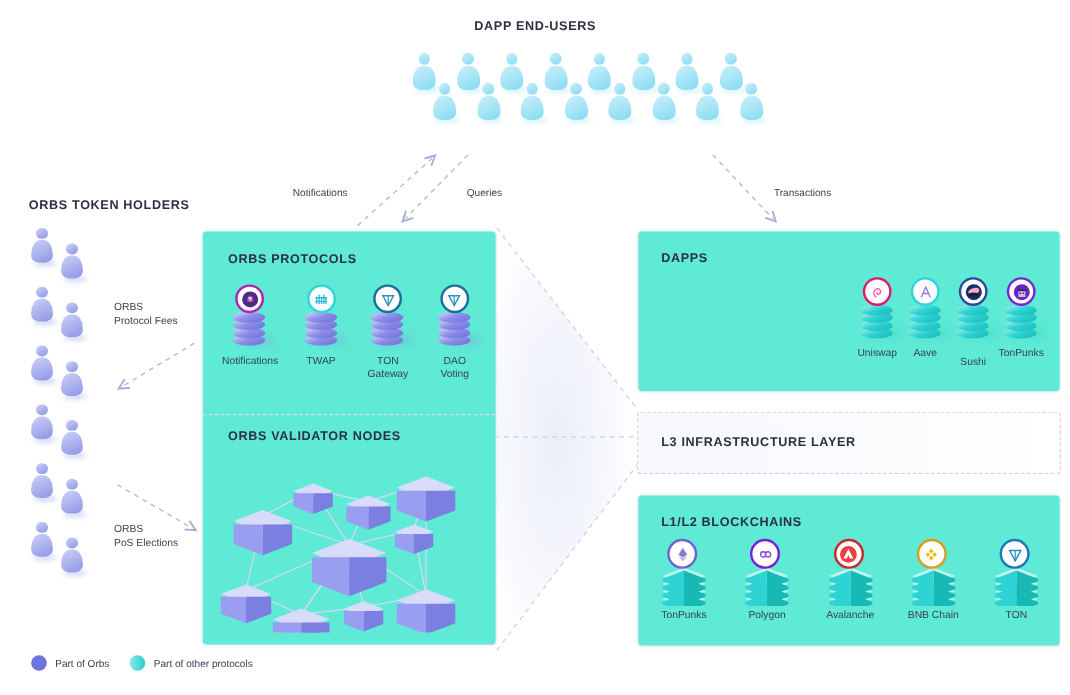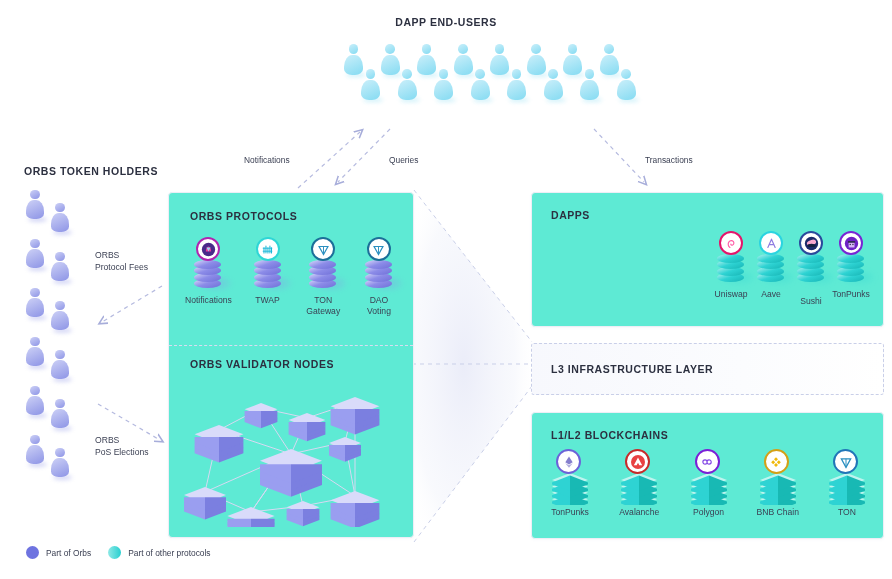--- a/index.html
+++ b/index.html
@@ -643,56 +643,56 @@
               <g>
                 <path d="M24 30.4 L42 37.4 L24 44.4 L6 37.4 Z" fill="#bff4ef"></path>
                 <path d="M24 32.8 L42 39.8 L42 41.8 L24 48.4 Z" fill="#18b9b4"></path>
                 <path d="M24 32.8 L6 39.8 L6 41.8 L24 48.4 Z" fill="#2ed3d3"></path>
               </g>
               <g>
                 <path d="M24 24 L42 31 L24 38 L6 31 Z" fill="#bff4ef"></path>
                 <path d="M24 26.4 L42 33.4 L42 35.4 L24 42 Z" fill="#18b9b4"></path>
                 <path d="M24 26.4 L6 33.4 L6 35.4 L24 42 Z" fill="#2ed3d3"></path>
               </g>
+            </svg><div class="badge" style="left: 10px; top: 0px; width: 25px; height: 25px; border: 2.1px solid rgb(123, 32, 214);">
+              <svg width="20" height="20" viewBox="0 0 24 24">
+                <path d="M9.6 9.4 a2.6 2.6 0 1 0 .1 5.2 a2.6 2.6 0 1 0-.1-5.2 M14.4 9.4 a2.6 2.6 0 1 0 .1 5.2 a2.6 2.6 0 1 0-.1-5.2" fill="none" stroke="#8247e5" stroke-width="1.4"></path>
+              </svg>
+            </div></div>
+          <div class="item-label" style="margin-top: 2px;">Polygon</div>
+        </div>
+        <div class="cell">
+          <div style="position: relative; width: 48px; height: 56px;"><svg width="48" height="56" viewBox="0 0 48 56">
+              <g>
+                <path d="M24 43.2 L42 50.2 L24 57.2 L6 50.2 Z" fill="#bff4ef"></path>
+                <path d="M24 45.6 L42 52.6 L42 54.6 L24 61.2 Z" fill="#18b9b4"></path>
+                <path d="M24 45.6 L6 52.6 L6 54.6 L24 61.2 Z" fill="#2ed3d3"></path>
+              </g>
+              <g>
+                <path d="M24 36.8 L42 43.8 L24 50.8 L6 43.8 Z" fill="#bff4ef"></path>
+                <path d="M24 39.199999999999996 L42 46.199999999999996 L42 48.199999999999996 L24 54.8 Z" fill="#18b9b4"></path>
+                <path d="M24 39.199999999999996 L6 46.199999999999996 L6 48.199999999999996 L24 54.8 Z" fill="#2ed3d3"></path>
+              </g>
+              <g>
+                <path d="M24 30.4 L42 37.4 L24 44.4 L6 37.4 Z" fill="#bff4ef"></path>
+                <path d="M24 32.8 L42 39.8 L42 41.8 L24 48.4 Z" fill="#18b9b4"></path>
+                <path d="M24 32.8 L6 39.8 L6 41.8 L24 48.4 Z" fill="#2ed3d3"></path>
+              </g>
+              <g>
+                <path d="M24 24 L42 31 L24 38 L6 31 Z" fill="#bff4ef"></path>
+                <path d="M24 26.4 L42 33.4 L42 35.4 L24 42 Z" fill="#18b9b4"></path>
+                <path d="M24 26.4 L6 33.4 L6 35.4 L24 42 Z" fill="#2ed3d3"></path>
+              </g>
             </svg><div class="badge" style="left: 10px; top: 0px; width: 25px; height: 25px; border: 2.1px solid rgb(199, 42, 42);">
               <svg width="20" height="20" viewBox="0 0 24 24">
                 <circle cx="12" cy="12" r="8.4" fill="#e84142"></circle>
                 <path d="M12 6.6 L17 16 H13.6 L12 12.8 L10.4 16 H7 Z" fill="#fff"></path>
               </svg>
             </div></div>
           <div class="item-label" style="margin-top: 2px;">Avalanche</div>
-        </div>
-        <div class="cell">
-          <div style="position: relative; width: 48px; height: 56px;"><svg width="48" height="56" viewBox="0 0 48 56">
-              <g>
-                <path d="M24 43.2 L42 50.2 L24 57.2 L6 50.2 Z" fill="#bff4ef"></path>
-                <path d="M24 45.6 L42 52.6 L42 54.6 L24 61.2 Z" fill="#18b9b4"></path>
-                <path d="M24 45.6 L6 52.6 L6 54.6 L24 61.2 Z" fill="#2ed3d3"></path>
-              </g>
-              <g>
-                <path d="M24 36.8 L42 43.8 L24 50.8 L6 43.8 Z" fill="#bff4ef"></path>
-                <path d="M24 39.199999999999996 L42 46.199999999999996 L42 48.199999999999996 L24 54.8 Z" fill="#18b9b4"></path>
-                <path d="M24 39.199999999999996 L6 46.199999999999996 L6 48.199999999999996 L24 54.8 Z" fill="#2ed3d3"></path>
-              </g>
-              <g>
-                <path d="M24 30.4 L42 37.4 L24 44.4 L6 37.4 Z" fill="#bff4ef"></path>
-                <path d="M24 32.8 L42 39.8 L42 41.8 L24 48.4 Z" fill="#18b9b4"></path>
-                <path d="M24 32.8 L6 39.8 L6 41.8 L24 48.4 Z" fill="#2ed3d3"></path>
-              </g>
-              <g>
-                <path d="M24 24 L42 31 L24 38 L6 31 Z" fill="#bff4ef"></path>
-                <path d="M24 26.4 L42 33.4 L42 35.4 L24 42 Z" fill="#18b9b4"></path>
-                <path d="M24 26.4 L6 33.4 L6 35.4 L24 42 Z" fill="#2ed3d3"></path>
-              </g>
-            </svg><div class="badge" style="left: 10px; top: 0px; width: 25px; height: 25px; border: 2.1px solid rgb(123, 32, 214);">
-              <svg width="20" height="20" viewBox="0 0 24 24">
-                <path d="M9.6 9.4 a2.6 2.6 0 1 0 .1 5.2 a2.6 2.6 0 1 0-.1-5.2 M14.4 9.4 a2.6 2.6 0 1 0 .1 5.2 a2.6 2.6 0 1 0-.1-5.2" fill="none" stroke="#8247e5" stroke-width="1.4"></path>
-              </svg>
-            </div></div>
-          <div class="item-label" style="margin-top: 2px;">Polygon</div>
         </div>
         <div class="cell">
           <div style="position: relative; width: 48px; height: 56px;"><svg width="48" height="56" viewBox="0 0 48 56">
               <g>
                 <path d="M24 43.2 L42 50.2 L24 57.2 L6 50.2 Z" fill="#bff4ef"></path>
                 <path d="M24 45.6 L42 52.6 L42 54.6 L24 61.2 Z" fill="#18b9b4"></path>
                 <path d="M24 45.6 L6 52.6 L6 54.6 L24 61.2 Z" fill="#2ed3d3"></path>
               </g>
               <g>
                 <path d="M24 36.8 L42 43.8 L24 50.8 L6 43.8 Z" fill="#bff4ef"></path>

